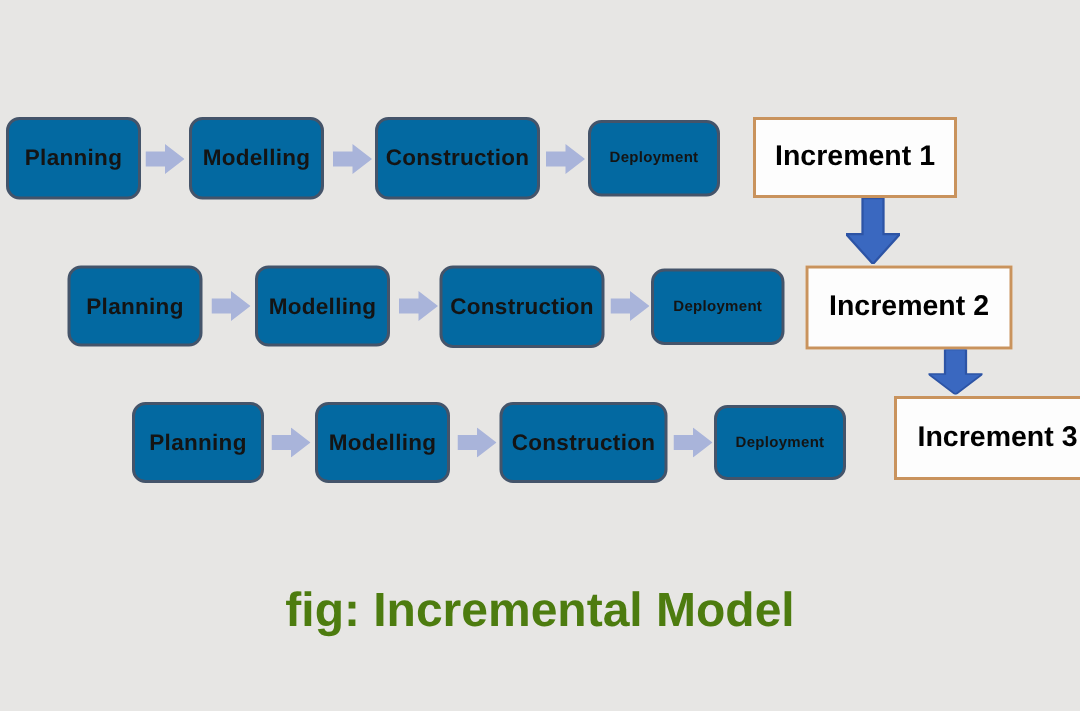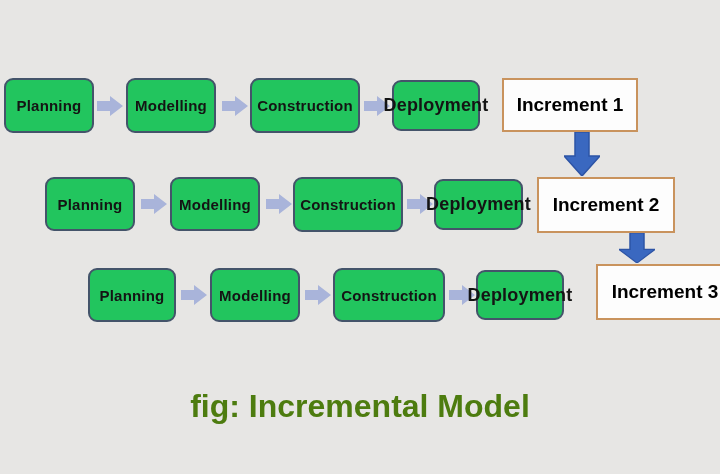--- a/index.html
+++ b/index.html
@@ -9,32 +9,32 @@
     position: relative;
     width: 720px;
     height: 474px;
     background: #e7e6e4;
     overflow: hidden;
   }
 
   .pbox {
     position: absolute;
     box-sizing: border-box;
-    background: #22c55e;
+    background: #0369a1;
     border: 2px solid #44546a;
     border-radius: 9px;
     display: flex;
     align-items: center;
     justify-content: center;
     font-weight: bold;
     font-size: 15px;
     color: #141414;
     letter-spacing: 0.2px;
   }
-  .pbox.small-text { font-size: 18px; }
+  .pbox.small-text { font-size: 10px; }
 
   .ibox {
     position: absolute;
     box-sizing: border-box;
     background: #fdfdfd;
     border: 2px solid #c9935d;
     display: flex;
     align-items: center;
     justify-content: center;
     font-weight: bold;

